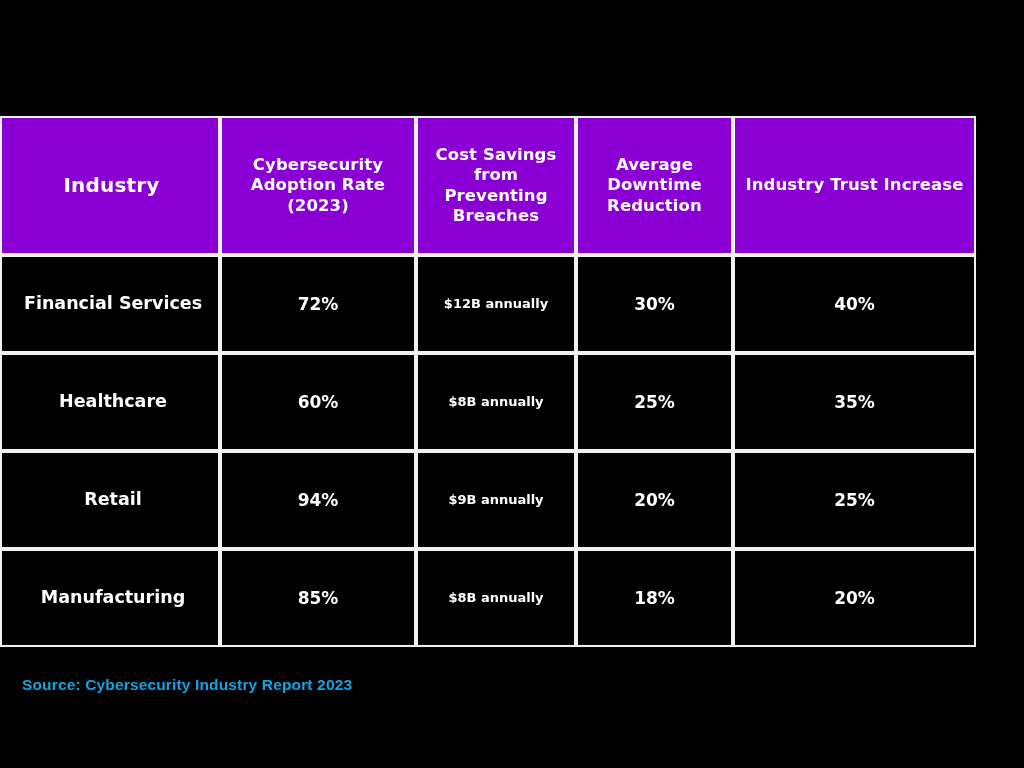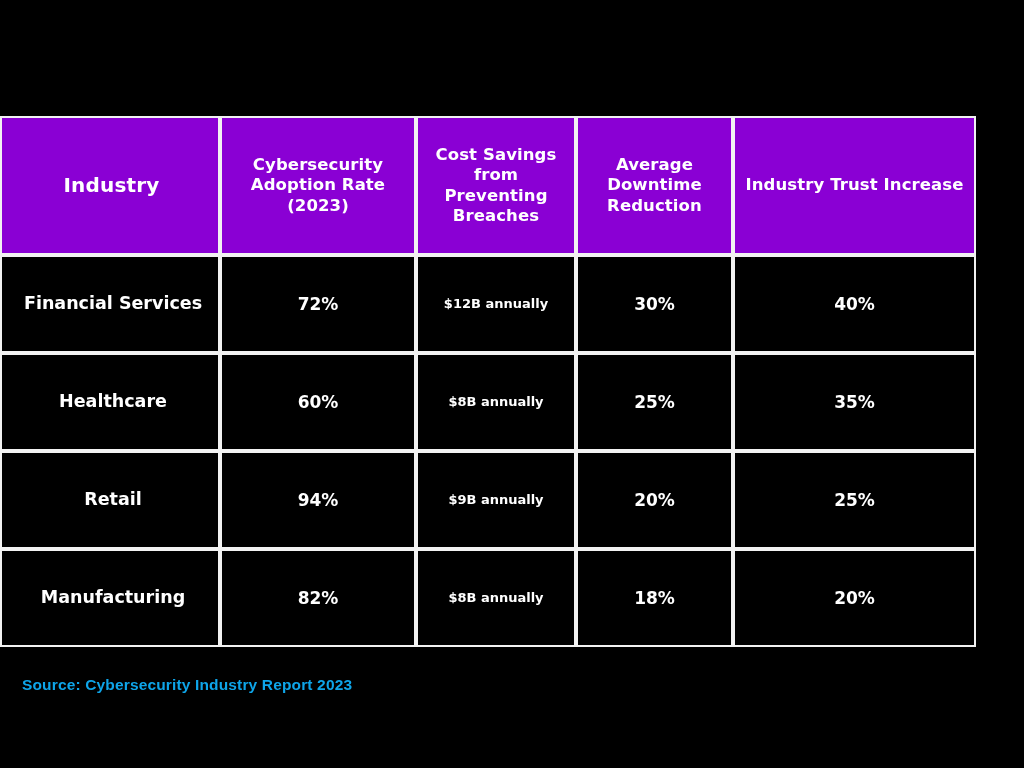--- a/index.html
+++ b/index.html
@@ -139,21 +139,21 @@
         </tr>
         <tr>
           <td class="cell-industry">Retail</td>
           <td>94%</td>
           <td class="cell-money">$9B annually</td>
           <td>20%</td>
           <td>25%</td>
         </tr>
         <tr>
           <td class="cell-industry">Manufacturing</td>
-          <td>82%</td>
+          <td>85%</td>
           <td class="cell-money">$8B annually</td>
           <td>18%</td>
           <td>20%</td>
         </tr>
       </tbody>
     </table>
   </div>
 
   <div id="source-note">Source: Cybersecurity Industry Report 2023</div>
 

